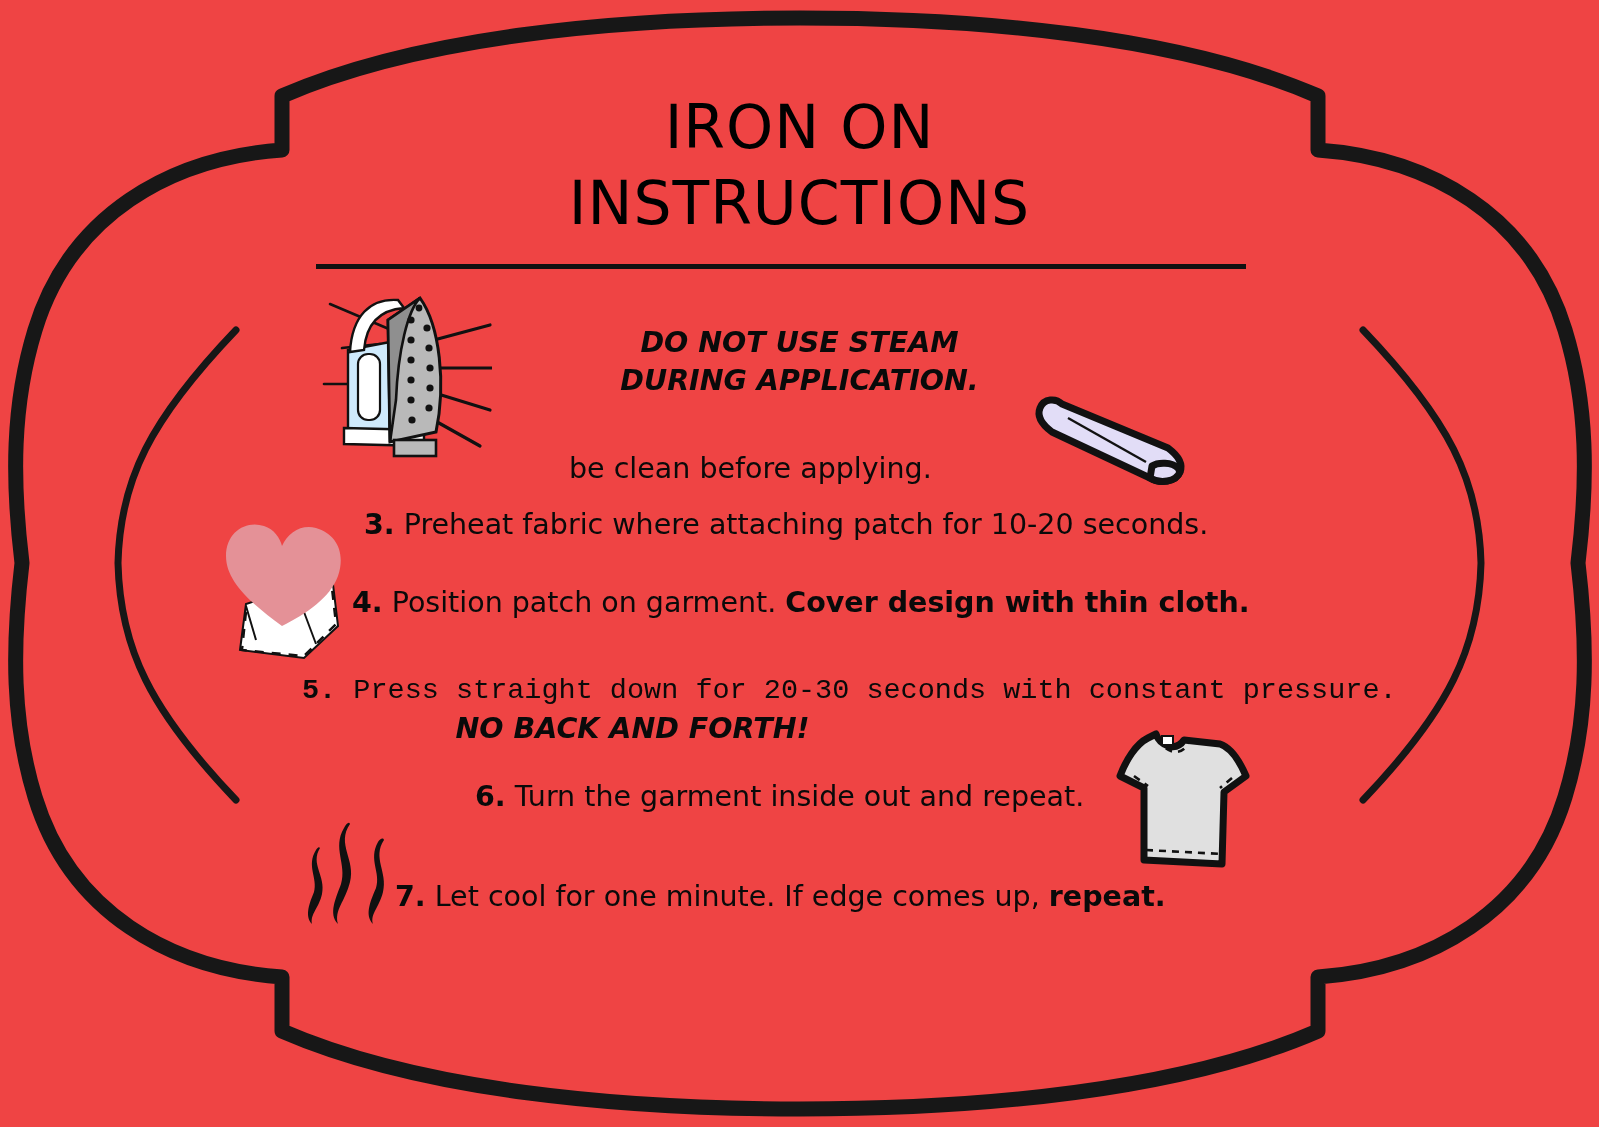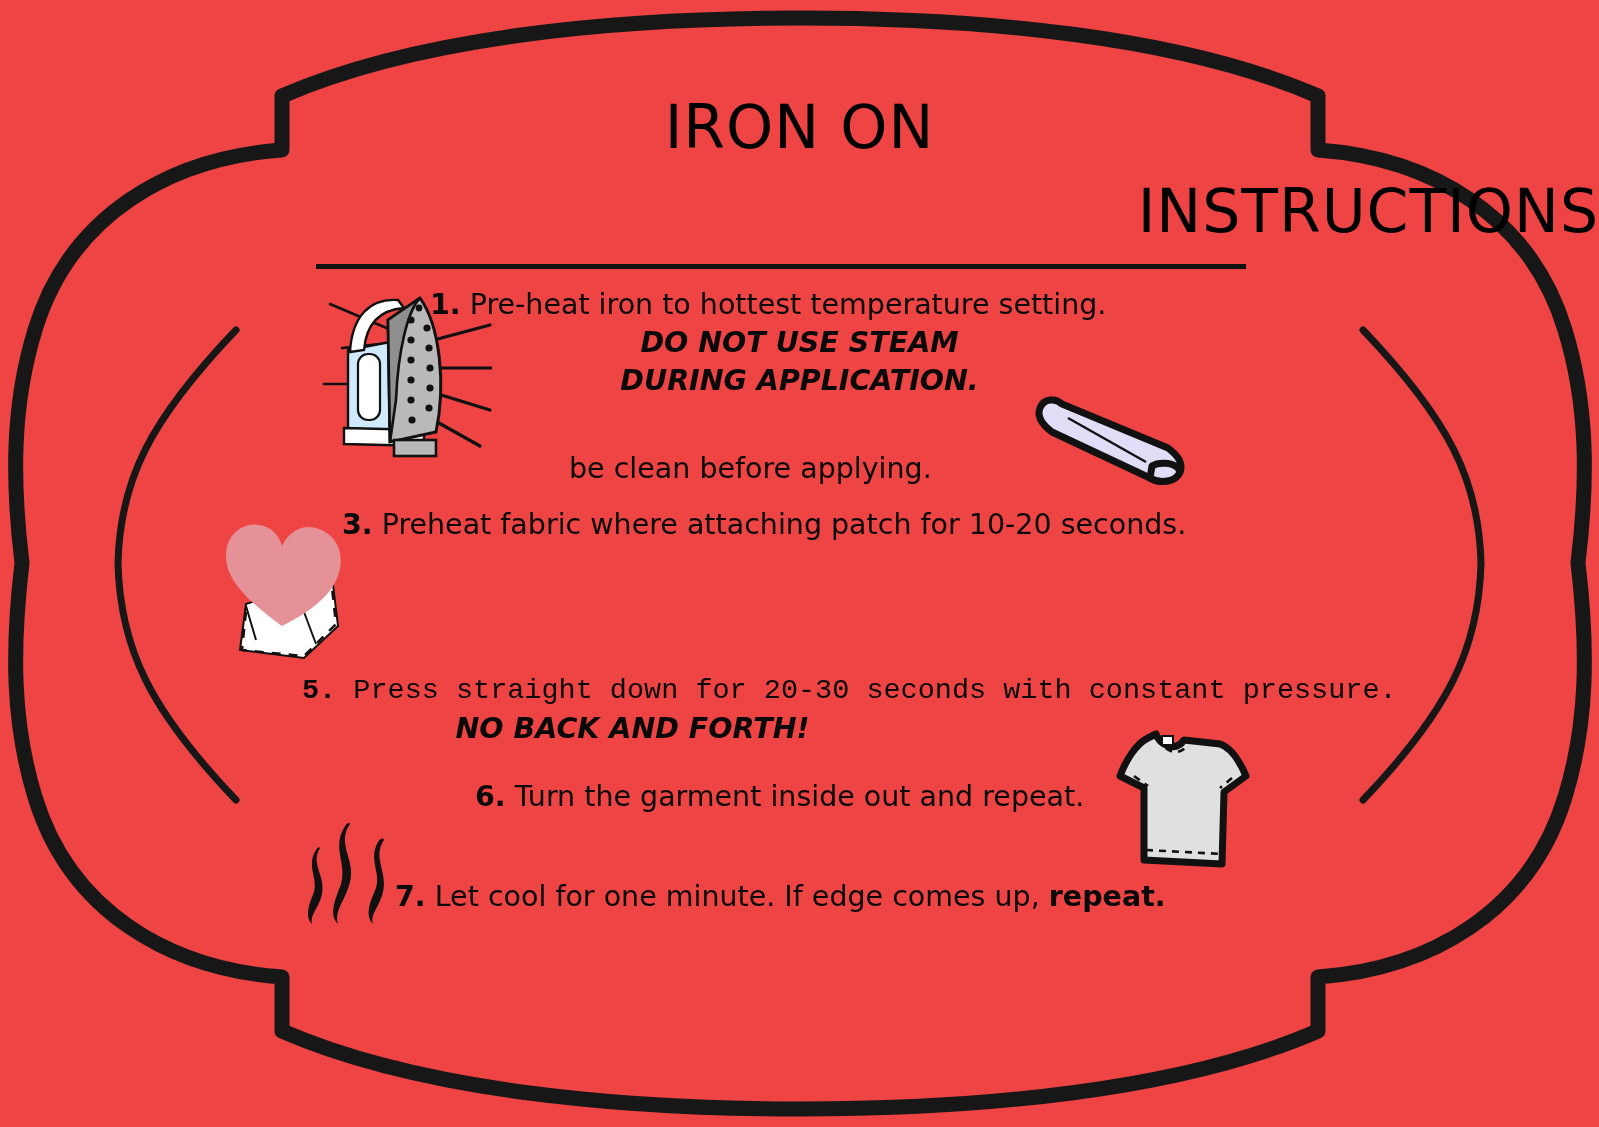--- a/index.html
+++ b/index.html
@@ -50,24 +50,23 @@
     color: #000000;
     letter-spacing: 1px;
     white-space: nowrap;
   }
   #title-line-1 {
     top: 96px;
     font-size: 60px;
     line-height: 62px;
   }
   #title-line-2 {
-    top: 180px;
+    top: 172px;
     font-size: 60px;
     line-height: 62px;
-    text-align: right;
   }
 
   #divider {
     position: absolute;
     left: 316px;
     top: 264px;
     width: 930px;
     height: 5px;
     background: #111111;
   }
@@ -91,21 +90,21 @@
     font-weight: bold;
   }
 
   #step1        { top: 286px; left: 430px; }
   #step1-emph1  { top: 324px; left: 0; width: 1599px; text-align: center; }
   #step1-emph2  { top: 362px; left: 0; width: 1599px; text-align: center; }
 
   #step2-l1 { top: 412px; left: 586px; }
   #step2-l2 { top: 450px; left: 569px; }
 
-  #step3 { top: 506px; left: 342px; }
+  #step3 { top: 506px; left: 364px; }
   #step4 { top: 584px; left: 352px; }
 
   #step5      { top: 672px; left: 302px; font-family: Liberation Mono, monospace; }
   #step5-emph { top: 710px; left: 0; width: 1265px; text-align: center; }
 
   #step6 { top: 778px; left: 475px; }
   #step7 { top: 878px; left: 395px; }
 
   
   .illus { position: absolute; }
@@ -242,34 +241,35 @@
     </g>
   </svg>
 
   <div id="content">
 
     <div class="title" id="title-line-1">IRON ON</div>
     <div class="title" id="title-line-2">INSTRUCTIONS</div>
 
     <div id="divider"></div>
 
-    <div class="step" id="step1">
-      <span class="num">1.</span>
-      <span>Pre-heat iron to hottest temperature setting.</span>
-    </div>
     <div class="step emph" id="step1-emph1">DO NOT USE STEAM</div>
     <div class="step emph" id="step1-emph2">DURING APPLICATION.</div>
 
     <div class="step" id="step2-l2">be clean before applying.</div>
 
     <div class="step" id="step3">
       <span class="num">3.</span>
       <span>Preheat fabric where attaching patch for 10-20 seconds.</span>
     </div>
 
+    <div class="step" id="step4">
+      <span class="num">4.</span>
+      <span>Position patch on garment.</span>
+      <span class="bold">Cover design with thin cloth.</span>
+    </div>
 
     <div class="step" id="step5">
       <span class="num">5.</span>
       <span>Press straight down for 20-30 seconds with constant pressure.</span>
     </div>
     <div class="step emph" id="step5-emph">NO BACK AND FORTH!</div>
 
     <div class="step" id="step6">
       <span class="num">6.</span>
       <span>Turn the garment inside out and repeat.</span>

